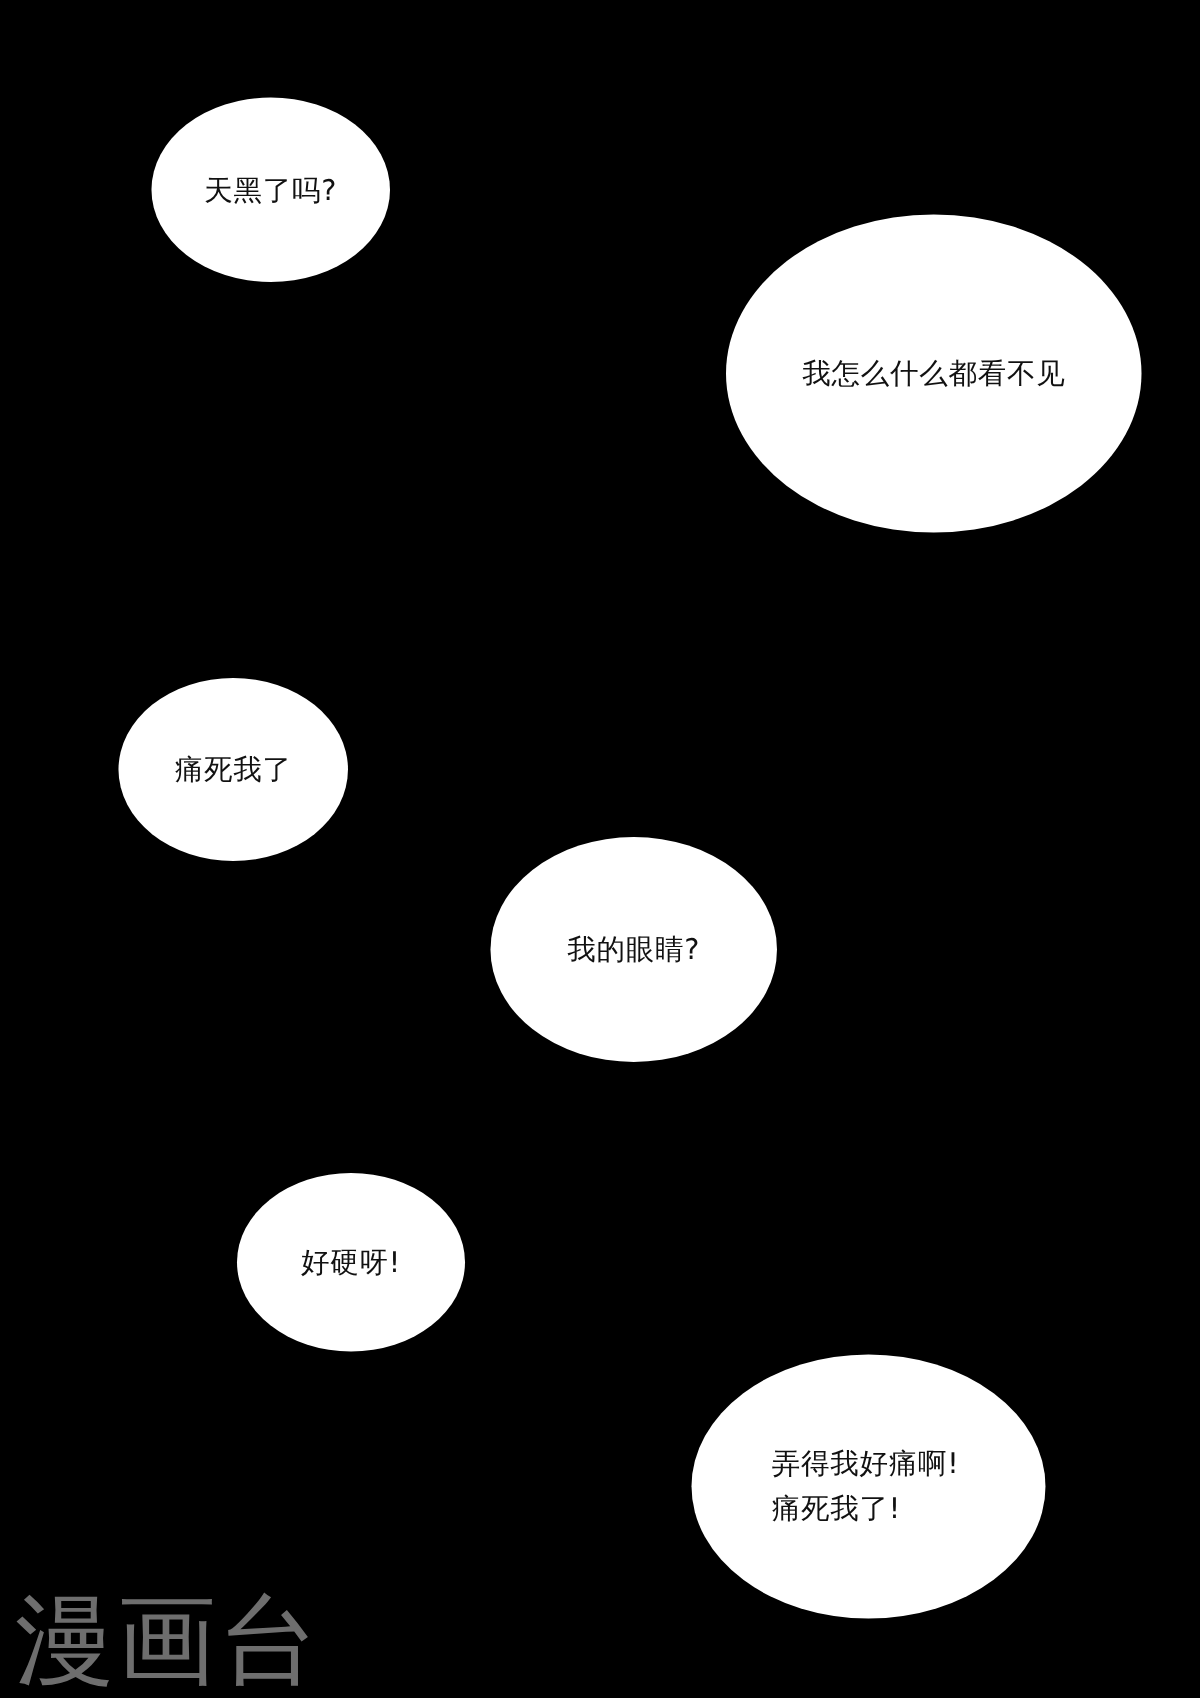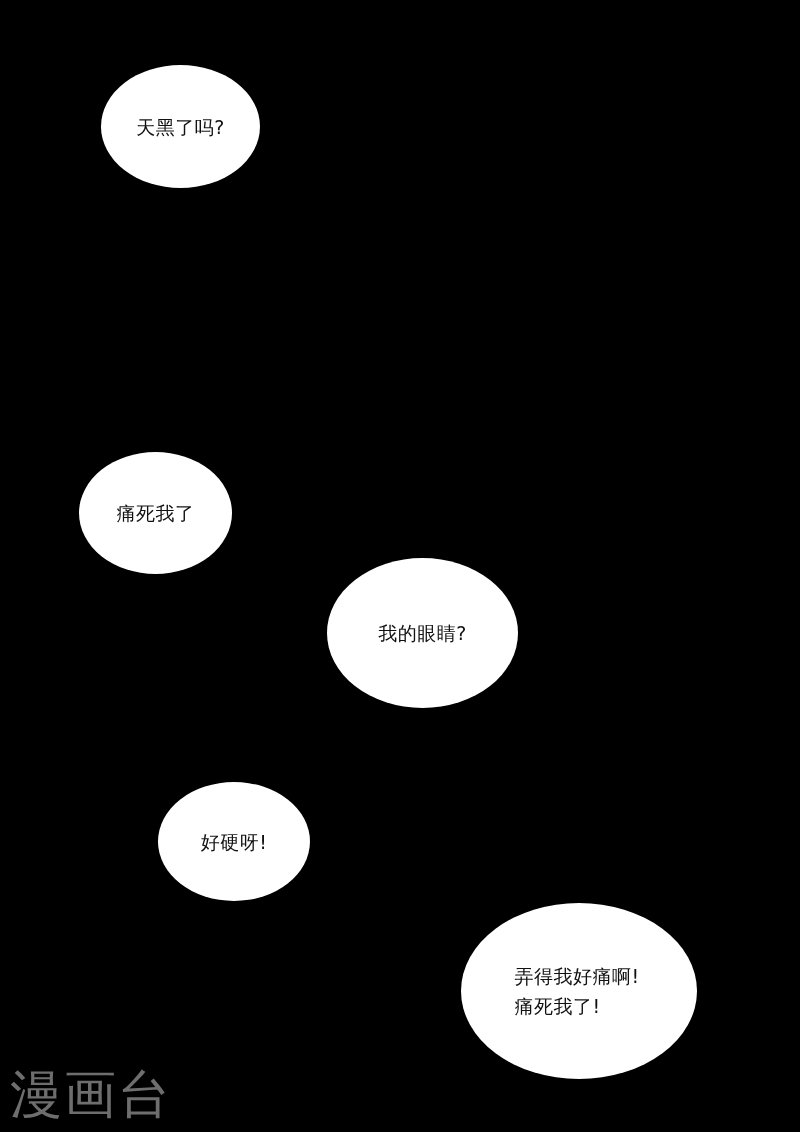--- a/index.html
+++ b/index.html
@@ -41,36 +41,39 @@
     .b2 { left: 484px; top: 143px; width: 277px; height: 212px; }
     .b3 { left: 79px;  top: 452px; width: 153px; height: 122px; }
     .b4 { left: 327px; top: 558px; width: 191px; height: 150px; }
     .b5 { left: 158px; top: 782px; width: 152px; height: 119px; }
     .b6 { left: 461px; top: 903px; width: 236px; height: 176px; }
     .b6 .text { margin-left: -4px; }
     .watermark {
       position: absolute;
       left: 10px;
       top: 1064px;
-      font-size: 52px;
+      font-size: 66px;
       line-height: 60px;
       color: #6e6e6e;
       letter-spacing: 2px;
       font-family: "DejaVu Sans", sans-serif;
     }
   </style>
 </head>
 <body>
 
 <div class="panel">
 
   <div class="bubble b1">
     <span class="text">天黑了吗?</span>
   </div>
 
+  <div class="bubble b2">
+    <span class="text">我怎么什么都看不见</span>
+  </div>
 
   <div class="bubble b3">
     <span class="text">痛死我了</span>
   </div>
 
   <div class="bubble b4">
     <span class="text">我的眼睛?</span>
   </div>
 
   <div class="bubble b6">

